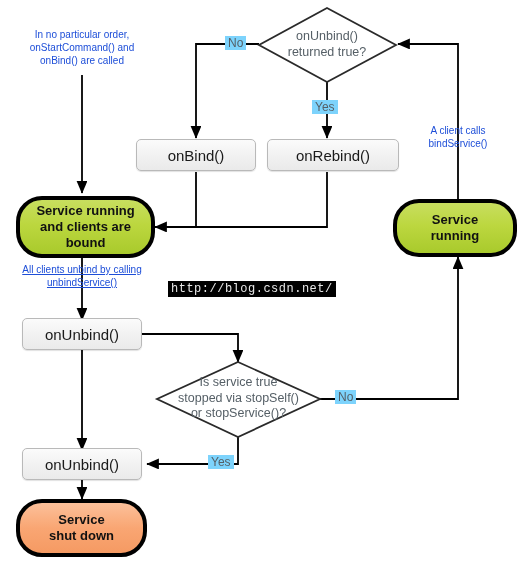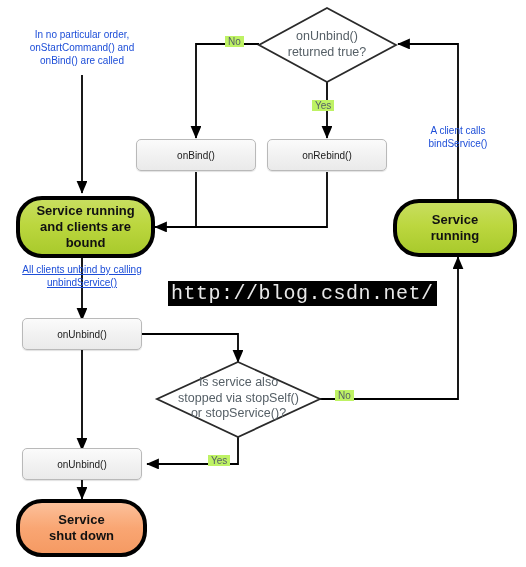--- a/index.html
+++ b/index.html
@@ -27,21 +27,21 @@
     align-items: center;
     justify-content: center;
     text-align: center;
   }
   
   .proc {
     background: linear-gradient(to bottom, #fbfbfb 0%, #f1f1f1 55%, #eaeaea 100%);
     border: 1px solid #b9b9b9;
     border-radius: 5px;
     color: #1a1a1a;
-    font-size: 10px;
+    font-size: 15px;
     box-shadow: 0 1px 1px rgba(0,0,0,0.12);
   }
   
   .state {
     border: 4px solid #000000;
     border-radius: 26px;
     font-weight: bold;
     font-size: 13px;
     line-height: 1.25;
     color: #111111;
@@ -57,39 +57,39 @@
     position: absolute;
     color: #1d4ed8;
     font-size: 10px;
     line-height: 1.3;
     text-align: center;
     white-space: pre-line;
   }
   .edge-label {
     position: absolute;
     color: #555f66;
-    font-size: 10px;
-    background: #bef264;
+    font-size: 12px;
+    background: #7dd3fc;
     padding: 0 3px;
     text-align: left;
   }
   .diamond-text {
     position: absolute;
     color: #555f66;
     font-size: 12.5px;
     line-height: 1.25;
     text-align: center;
     white-space: pre-line;
   }
   .watermark {
     position: absolute;
     background: #000000;
     color: #e8e8e8;
     font-family: "Liberation Mono", "DejaVu Sans Mono", monospace;
-    font-size: 20px;
+    font-size: 12px;
     letter-spacing: 0.5px;
     padding: 1px 3px;
     white-space: nowrap;
   }
 </style>
 </head>
 <body>
 
 <svg id="canvas" viewBox="0 0 526 567" xmlns="http://www.w3.org/2000/svg">
   <defs>
@@ -127,21 +127,21 @@
   <g stroke="#2a2a2a" stroke-width="1.8" fill="#ffffff">
     <polygon points="327,8 396,45 327,82 259,45"></polygon>
     <polygon points="238,362 320,399 238,437 157,399"></polygon>
   </g>
 </svg>
 
 <div class="node proc" style="left:136px; top:139px; width:120px; height:32px;">
   <span>onBind()</span>
 </div>
 
-<div class="node proc" style="left:267px; top:139px; width:120px; height:32px;">
+<div class="node proc" style="left:267px; top:139px; width:132px; height:32px;">
   <span>onRebind()</span>
 </div>
 
 <div class="node proc" style="left:22px; top:318px; width:120px; height:32px;">
   <span>onUnbind()</span>
 </div>
 
 <div class="node proc" style="left:22px; top:448px; width:120px; height:32px;">
   <span>onUnbind()</span>
 </div>
@@ -158,21 +158,21 @@
 </div>
 
 <div class="node state orange" style="left:16px; top:499px; width:131px; height:58px; white-space:pre-line;">
   <span>Service
 shut down</span>
 </div>
 
 <div class="diamond-text" style="left:267px; top:29px; width:120px;">onUnbind()
 returned true?</div>
 
-<div class="diamond-text" style="left:160px; top:375px; width:157px;">Is service also
+<div class="diamond-text" style="left:160px; top:375px; width:157px;">Is service true
 stopped via stopSelf()
 or stopService()?</div>
 
 <div class="label" style="left:8px; top:28px; width:148px;">In no particular order,
 onStartCommand() and
 onBind() are called</div>
 
 <div class="label" style="left:405px; top:124px; width:106px;">A client calls
 bindService()</div>
 

